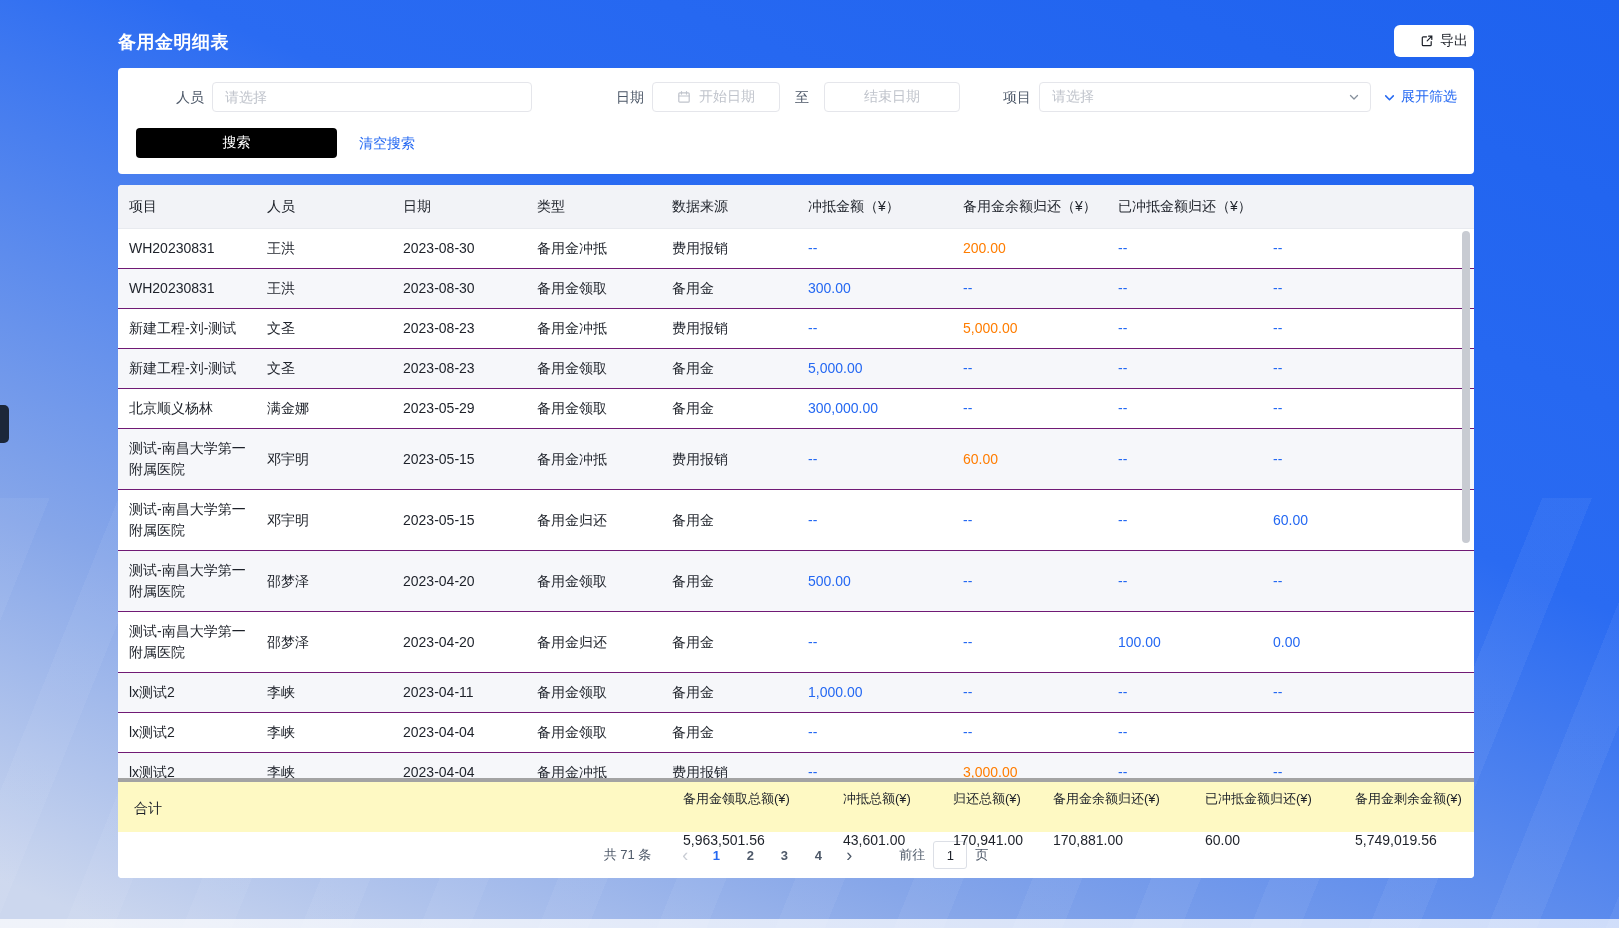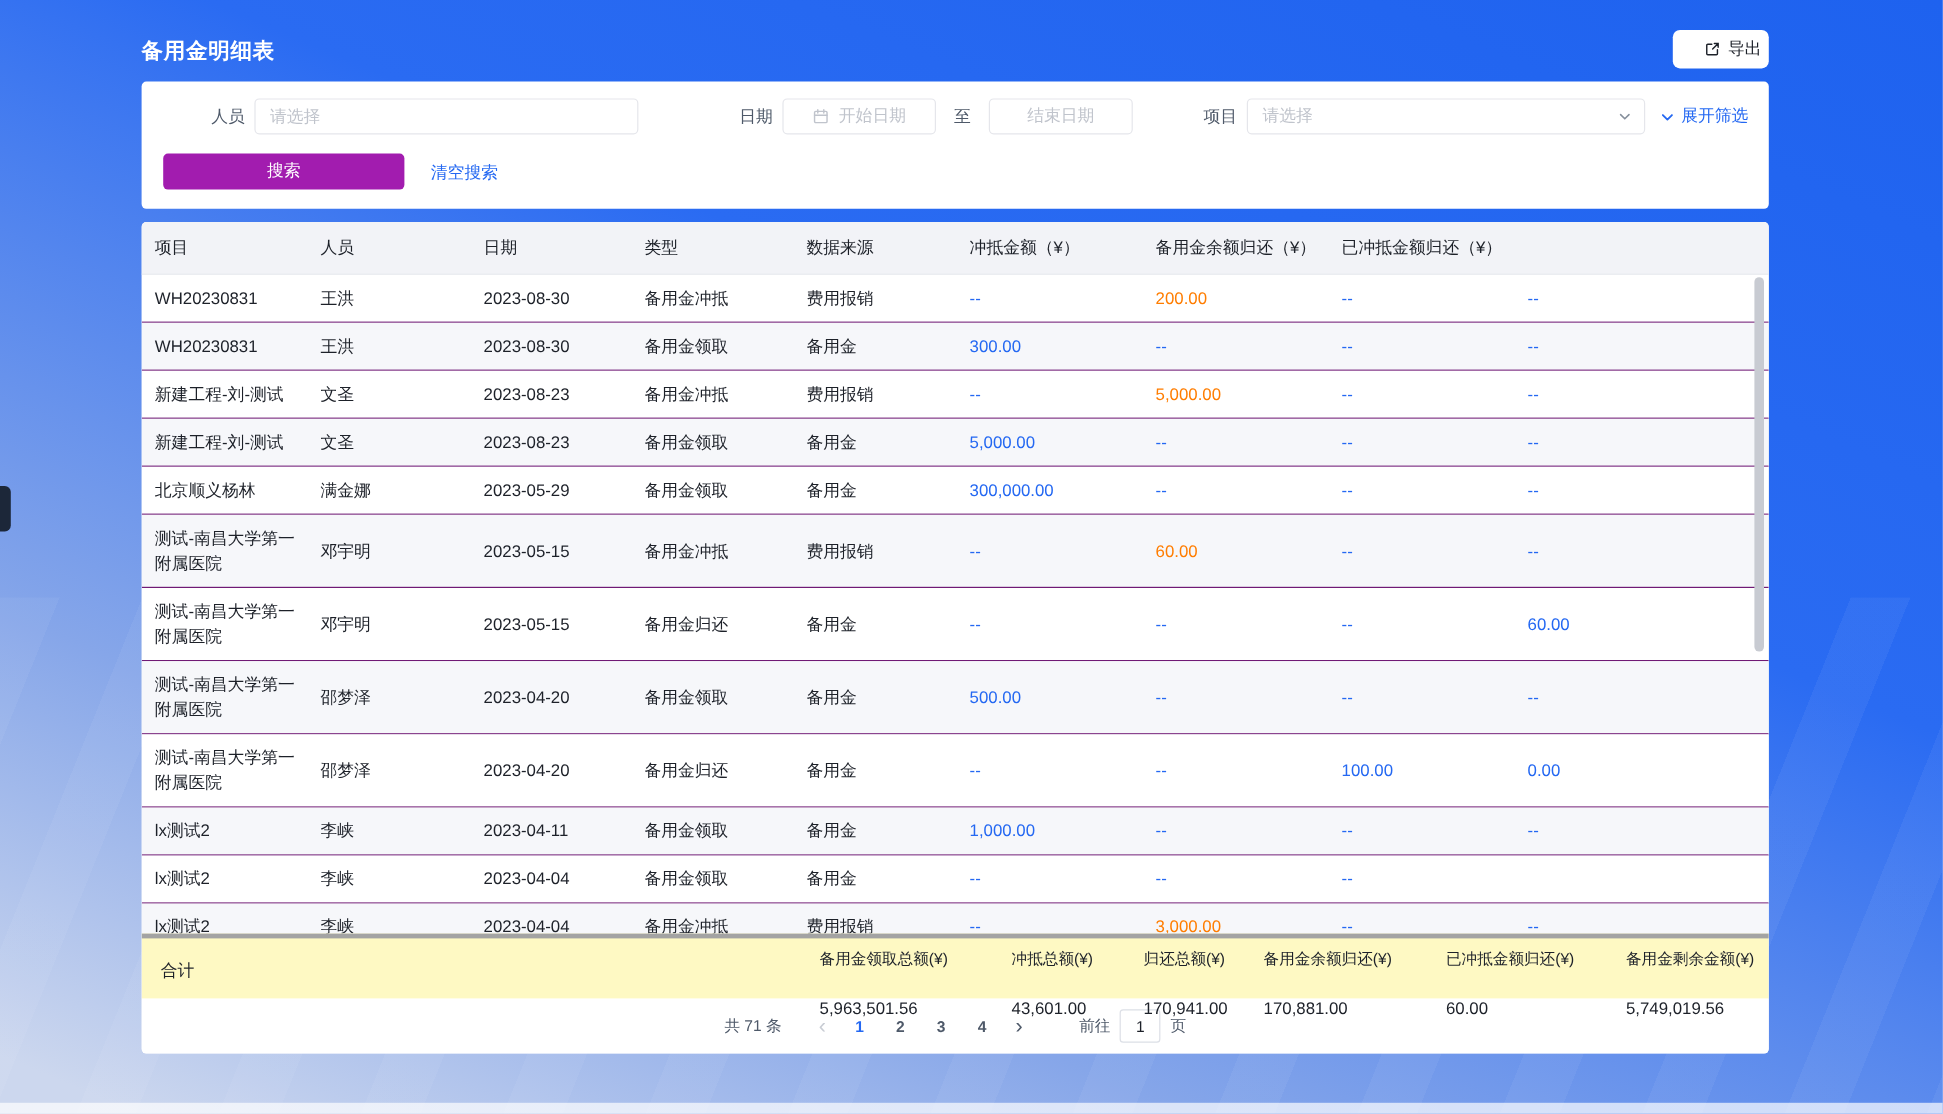--- a/index.html
+++ b/index.html
@@ -25,21 +25,21 @@
   
   .filter-card{position:absolute;left:118px;top:68px;width:1356px;height:106px;background:#ffffff;border-radius:4px;}
   .f-label{position:absolute;top:14px;height:30px;line-height:30px;font-size:14px;color:#4e5969;}
   .f-input{position:absolute;top:14px;height:30px;border:1px solid #e5e6eb;border-radius:4px;padding:0 12px;font-size:14px;color:#1d2129;outline:none;box-sizing:border-box;font-family:inherit;}
   .f-input::placeholder{color:#c0c4cc;}
   .f-datebox{position:absolute;top:14px;height:30px;border:1px solid #e5e6eb;border-radius:4px;display:flex;align-items:center;justify-content:center;gap:8px;box-sizing:border-box;cursor:pointer;background:#fff;}
   .ph{font-size:14px;color:#c0c4cc;}
   .f-sep{position:absolute;top:14px;height:30px;line-height:30px;text-align:center;font-size:14px;color:#4e5969;}
   .f-selectbox{position:absolute;top:14px;height:30px;border:1px solid #e5e6eb;border-radius:4px;display:flex;align-items:center;justify-content:space-between;padding:0 10px 0 12px;box-sizing:border-box;cursor:pointer;background:#fff;}
   .expand-link{position:absolute;top:14px;height:30px;display:flex;align-items:center;gap:5px;color:#2468f2;font-size:14px;cursor:pointer;text-decoration:none;text-align:center;}
-  .search-btn{position:absolute;left:18px;top:60px;width:201px;height:30px;background:#a21caf;color:#ffffff;font-size:14px;border:none;border-radius:4px;cursor:pointer;font-family:inherit;}
+  .search-btn{position:absolute;left:18px;top:60px;width:201px;height:30px;background:#000000;color:#ffffff;font-size:14px;border:none;border-radius:4px;cursor:pointer;font-family:inherit;}
   .clear-link{position:absolute;left:241px;top:60px;height:30px;line-height:30px;color:#2468f2;font-size:14px;cursor:pointer;text-decoration:none;}
 
   
   .table-card{position:absolute;left:118px;top:185px;width:1356px;height:693px;background:#ffffff;border-radius:4px;overflow:hidden;}
   .thead{height:44px;background:#f2f3f7;display:grid;grid-template-columns:138px 136px 134px 135px 136px 155px 155px 155px 1fr;padding-left:11px;align-items:center;border-bottom:1px solid #e8eaef;box-sizing:border-box;}
   .hcell{font-size:14px;color:#1d2129;padding-right:12px;}
   .tbody{position:relative;height:549px;overflow:hidden;}
   .trow{display:grid;grid-template-columns:138px 136px 134px 135px 136px 155px 155px 155px 1fr;padding-left:11px;align-items:center;min-height:39px;border-bottom:1px solid #701a75;box-sizing:border-box;background:#ffffff;}
   .trow.striped{background:#f6f7fa;}
   .tcell{font-size:14px;color:#1d2129;line-height:21px;padding:9px 14px 9px 0;box-sizing:border-box;}
@@ -90,21 +90,21 @@
   <div class="f-datebox" style="left:534px;width:128px;">
     <span style="display:flex;">
       <svg width="14" height="14" viewBox="0 0 14 14" fill="none">
         <rect x="1.8" y="2.8" width="10.4" height="9.4" rx="1" stroke="#c0c4cc" stroke-width="1.2"></rect>
         <path d="M4.5 1.5v2.6M9.5 1.5v2.6M1.8 6h10.4" stroke="#c0c4cc" stroke-width="1.2" stroke-linecap="round"></path>
       </svg>
     </span>
     <span class="ph">开始日期</span>
   </div>
   <span class="f-sep" style="left:662px;width:44px;">至</span>
-  <div class="f-datebox" style="left:706px;width:120px;">
+  <div class="f-datebox" style="left:706px;width:136px;">
     <span class="ph">结束日期</span>
   </div>
 
   <label class="f-label" style="left:885px;">项目</label>
   <div class="f-selectbox" style="left:921px;width:332px;">
     <span class="ph">请选择</span>
     <span style="display:flex;">
       <svg width="12" height="12" viewBox="0 0 12 12">
           <path d="M2.5 4.5 6 8l3.5-3.5" stroke="#86909C" stroke-width="1.3" fill="none" stroke-linecap="round" stroke-linejoin="round"></path>
         </svg>

